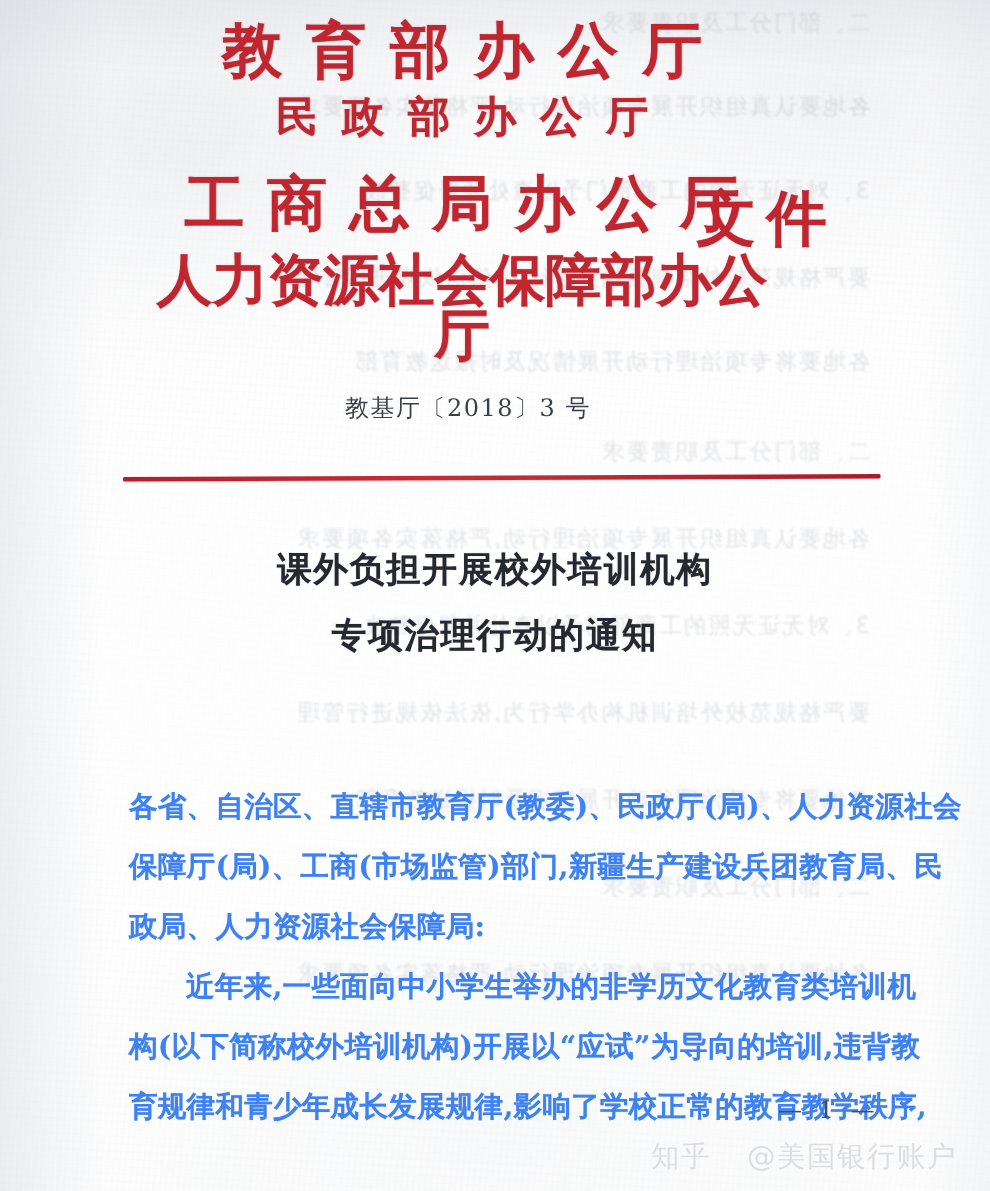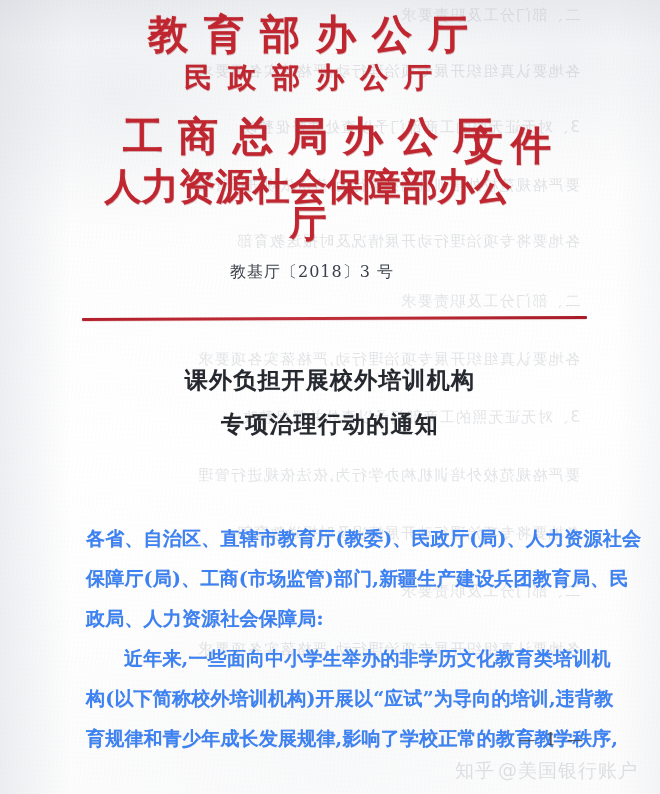--- a/index.html
+++ b/index.html
@@ -185,21 +185,21 @@
     color: #474c55;
   }
 
   
   .watermark {
     position: absolute;
     right: 22px;
     top: 758px;
     display: flex;
     align-items: center;
-    gap: 3px;
+    gap: 24px;
     opacity: 0.30;
   }
   .watermark-logo,
   .watermark-handle {
     font-family: "DejaVu Sans", sans-serif;
     font-size: 19px;
     letter-spacing: 1px;
     color: #9aa0a8;
     font-weight: 400;
   }

